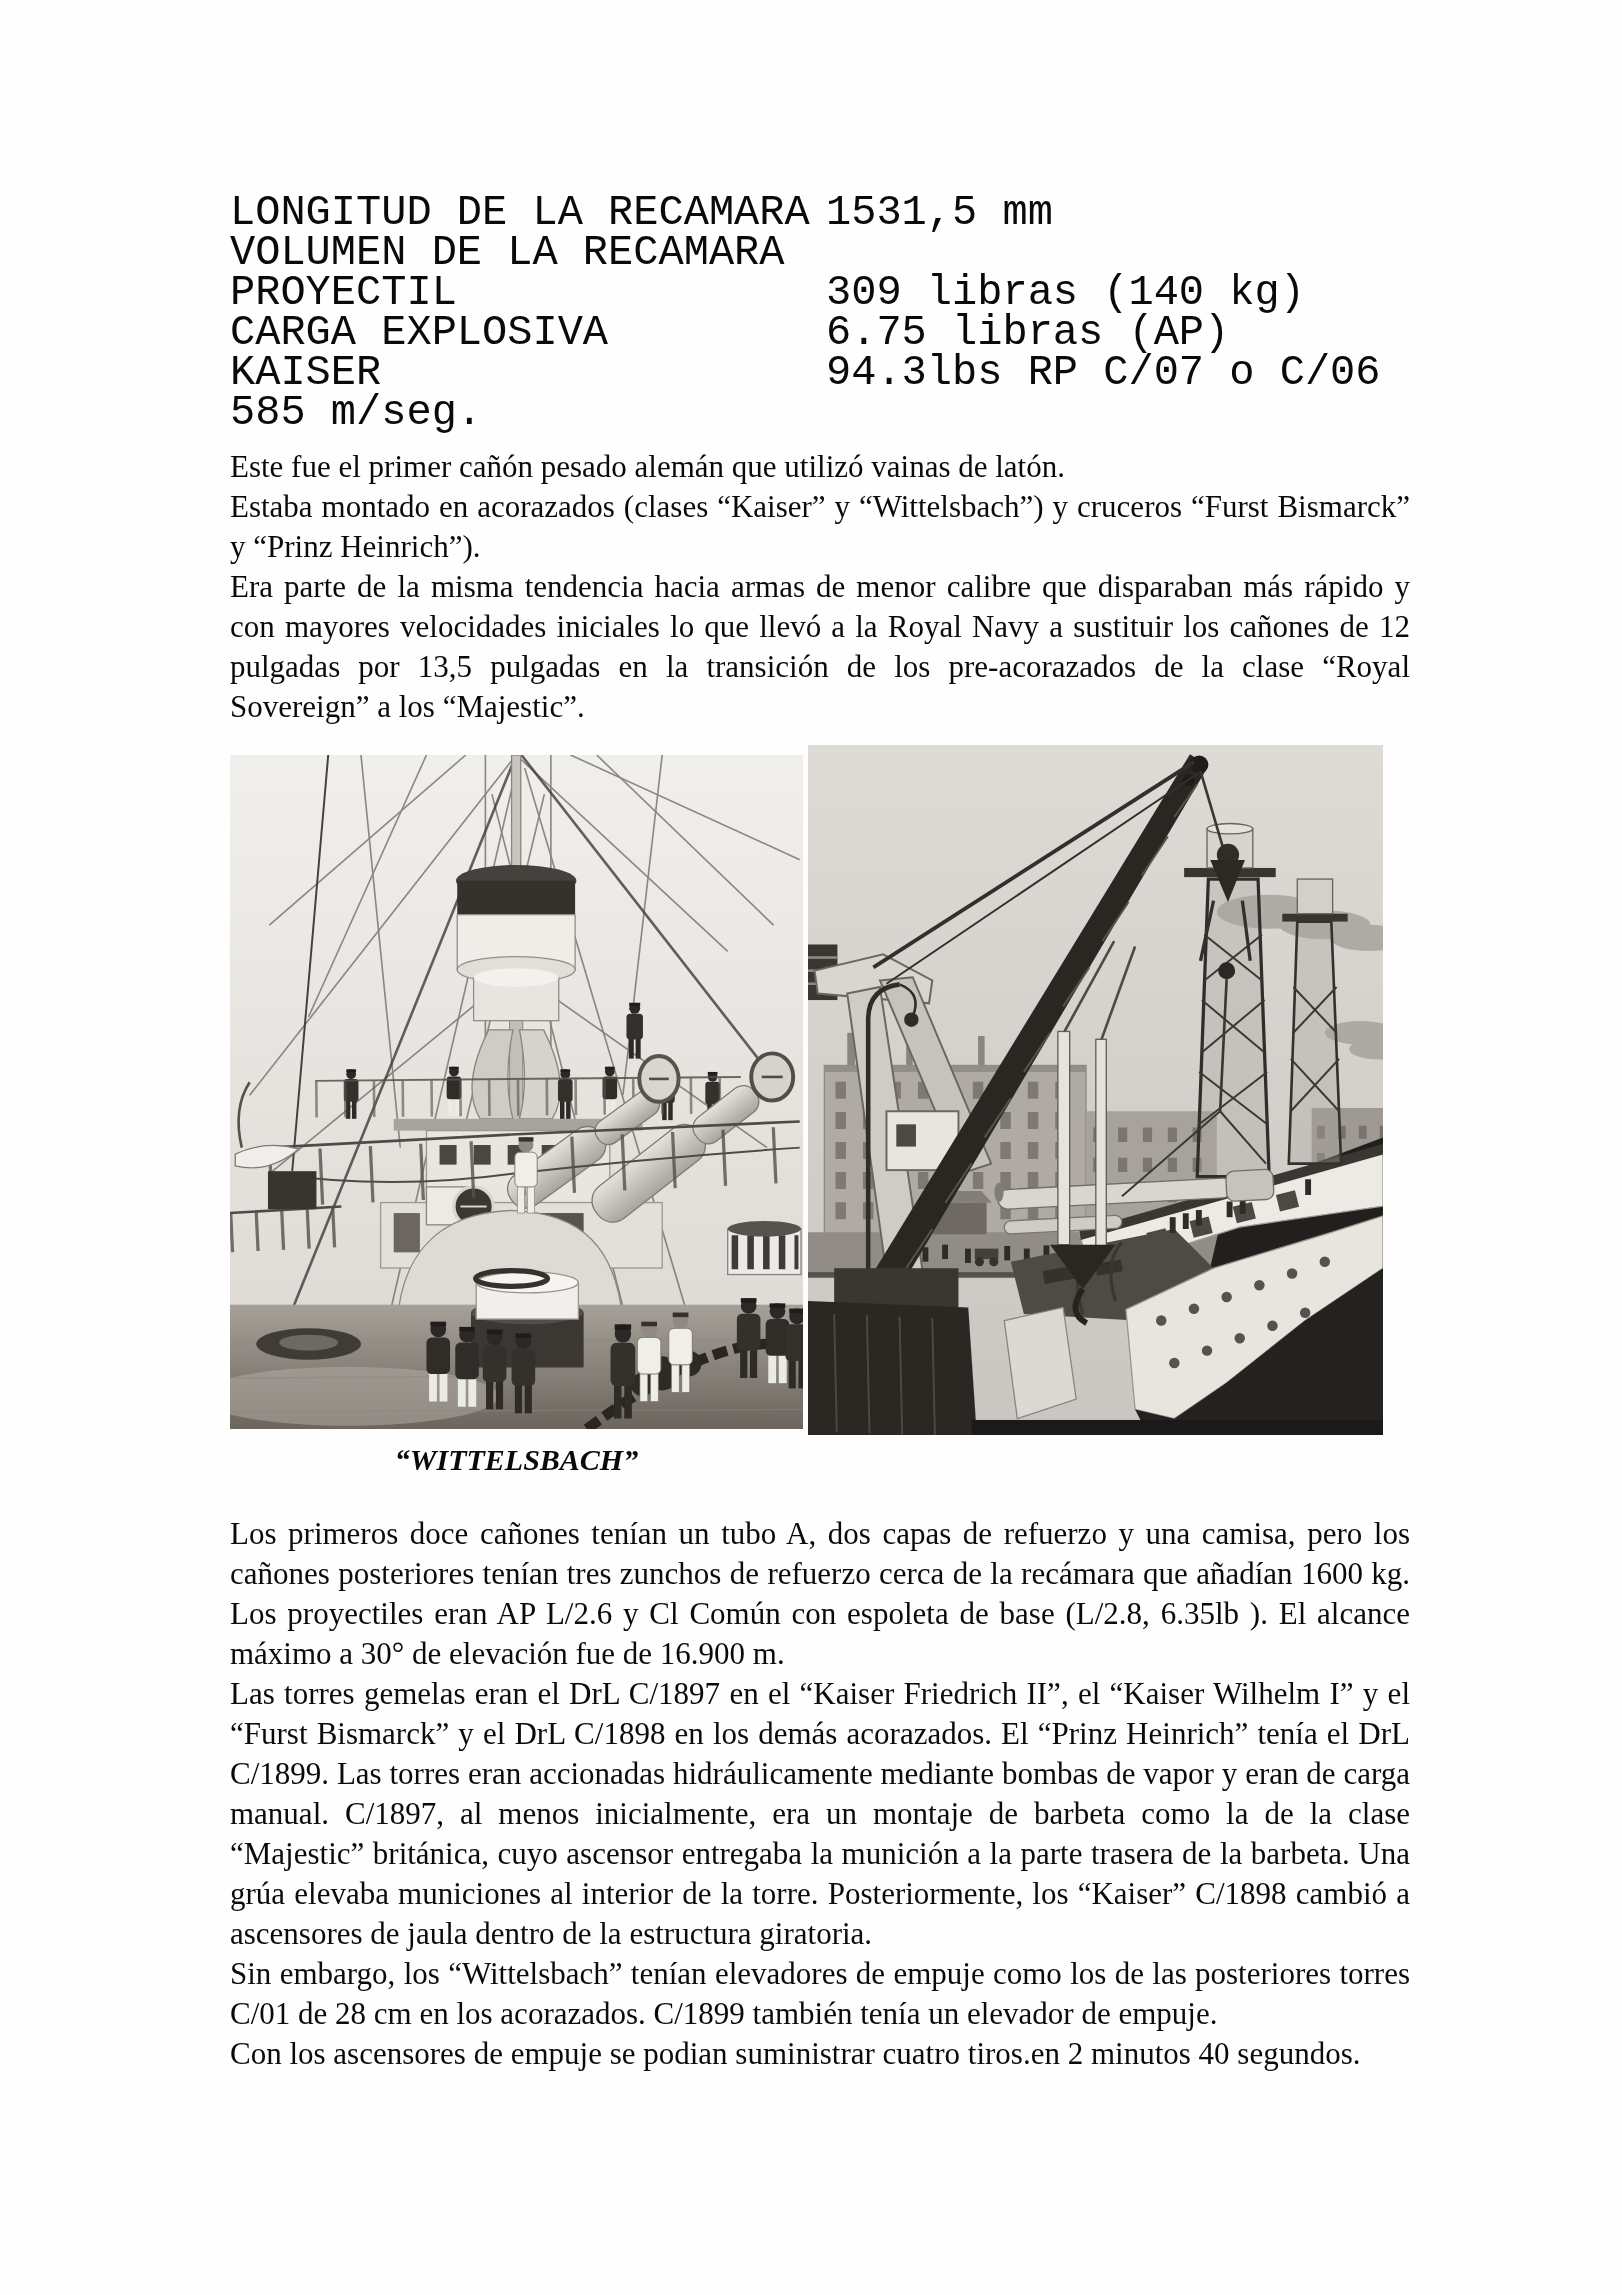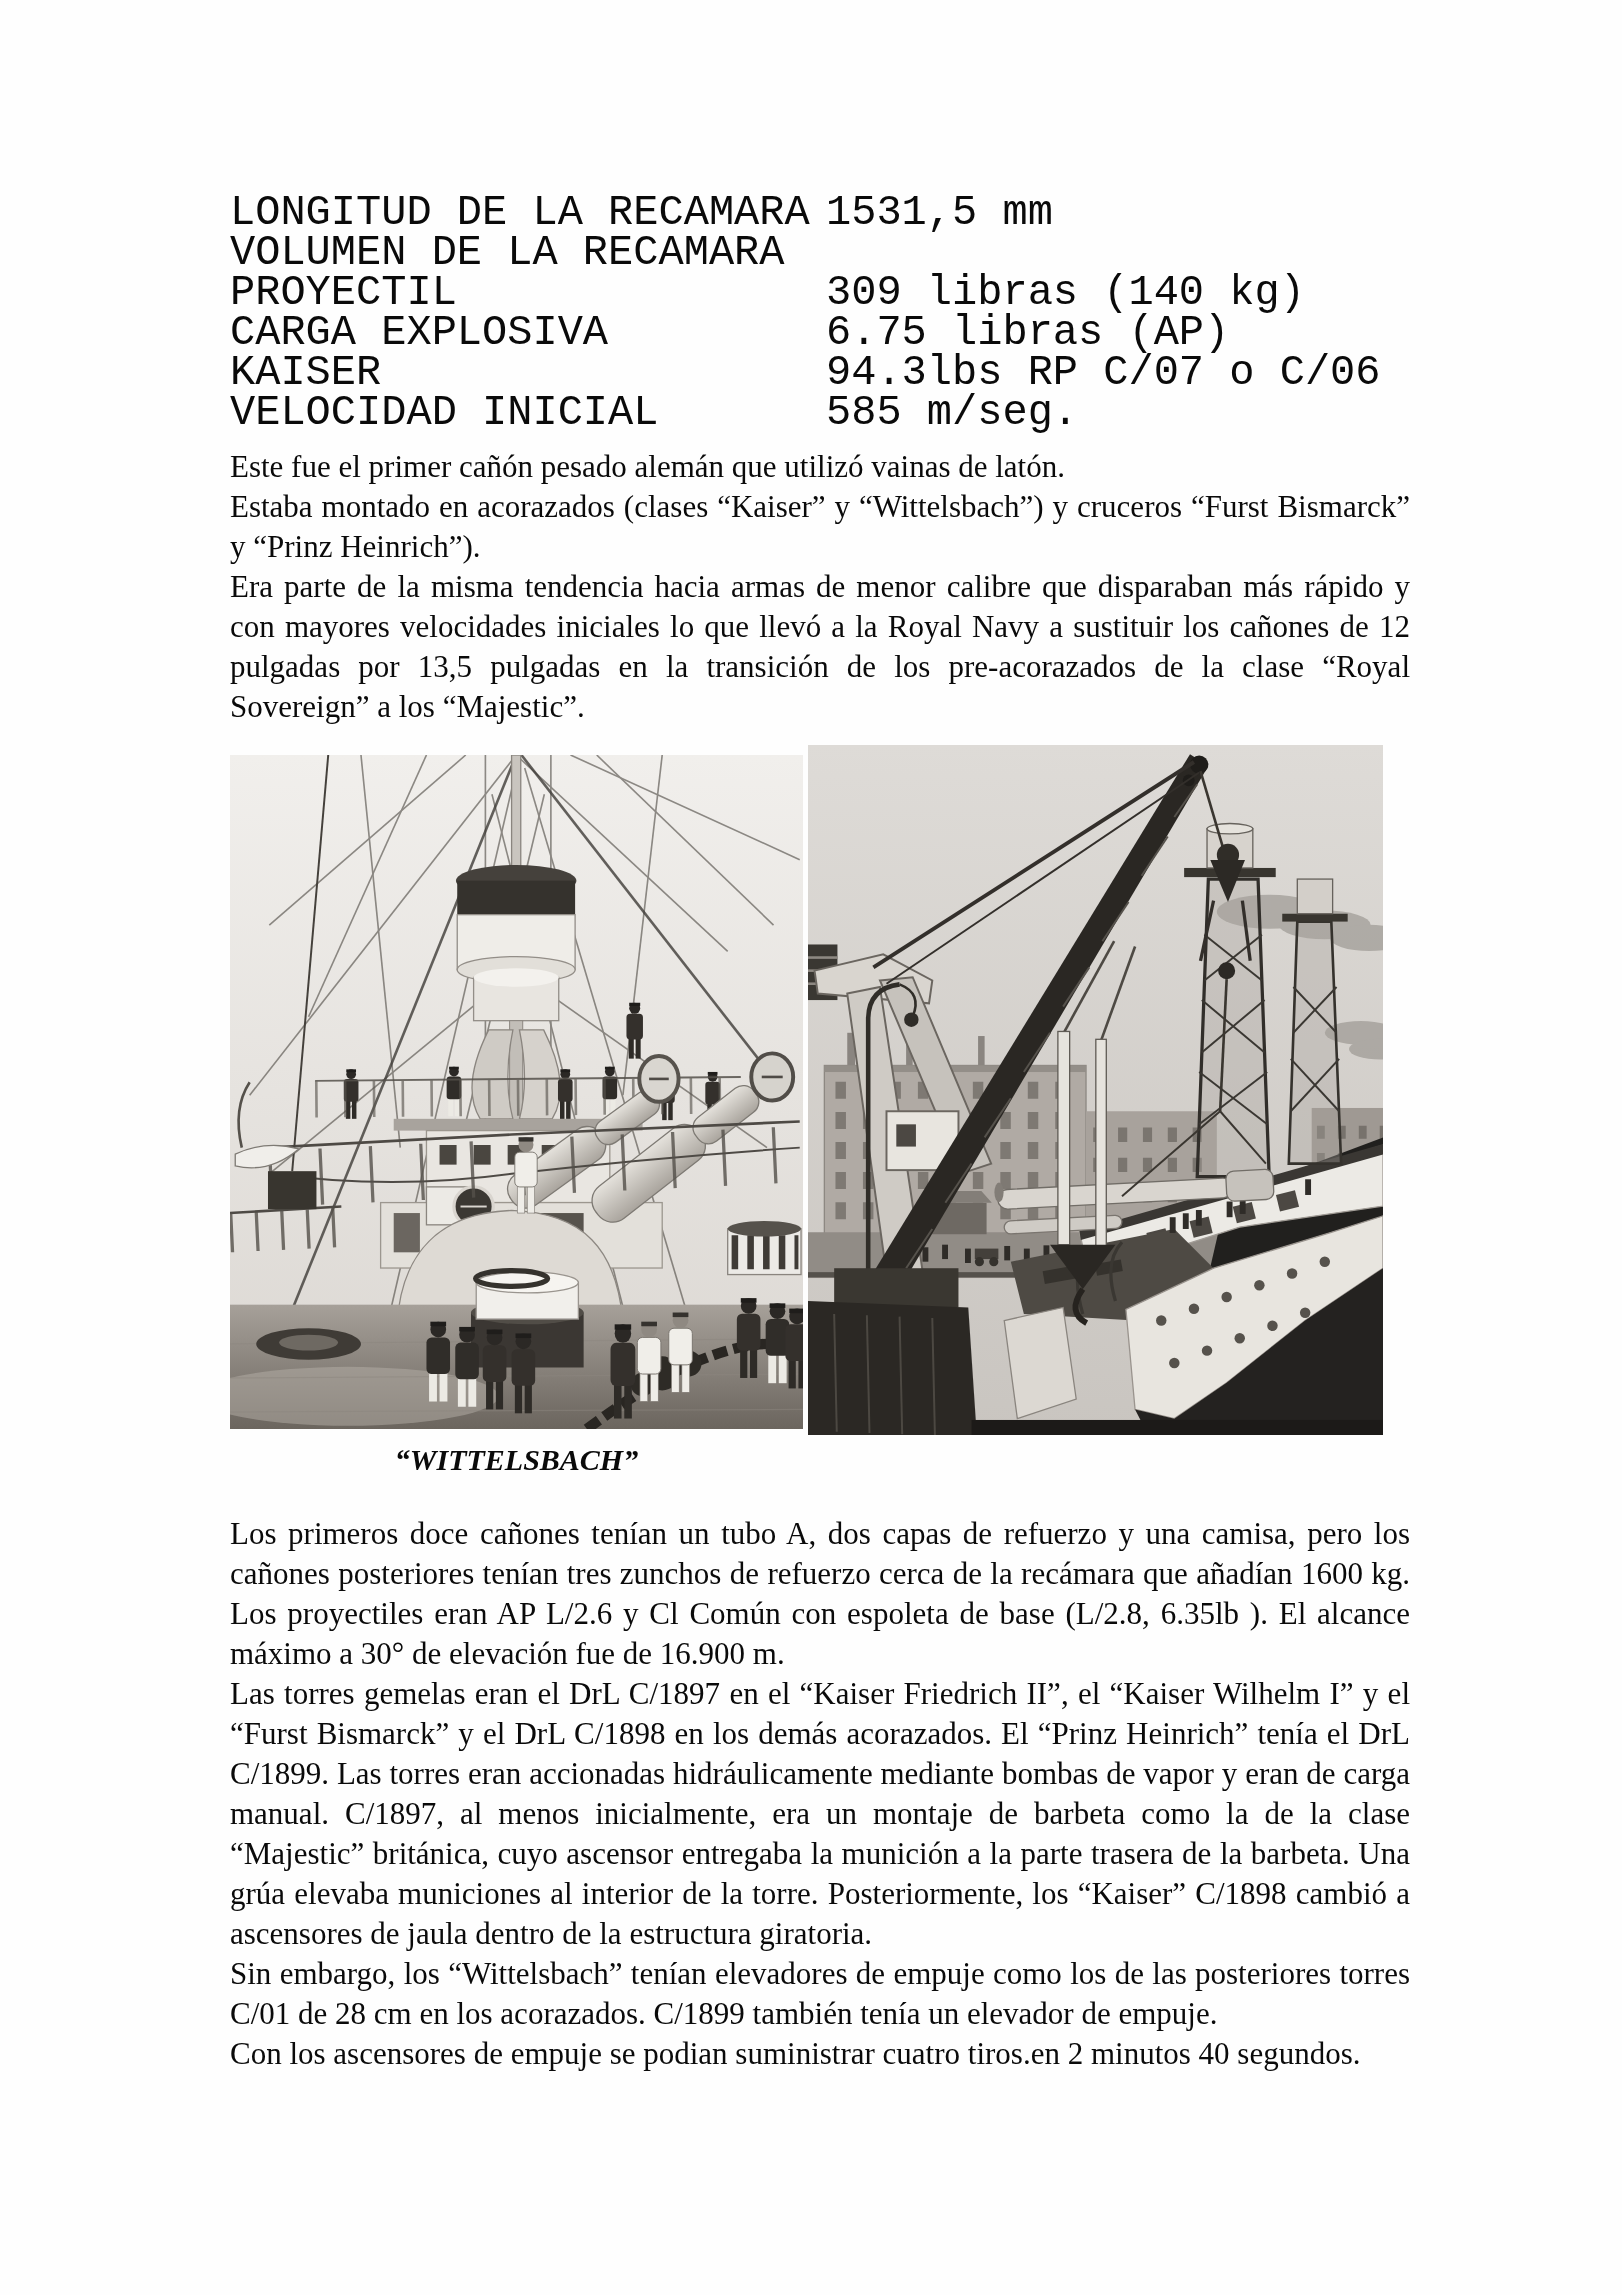--- a/index.html
+++ b/index.html
@@ -61,21 +61,20 @@
       </div>
       <div class="spec-row">
         <span>CARGA EXPLOSIVA</span>
         <span>6.75 libras (AP)</span>
       </div>
       <div class="spec-row">
         <span>KAISER</span>
         <span>94.3lbs RP C/07 o C/06</span>
       </div>
       <div class="spec-row">
-        <span>VELOCIDAD INICIAL</span>
         <span>585 m/seg.</span>
       </div>
     </section>
 
     <p class="para first">Este fue el primer cañón pesado alemán que utilizó vainas de latón.</p>
     <p class="para">Estaba montado en acorazados (clases “Kaiser” y “Wittelsbach”) y cruceros “Furst Bismarck” y “Prinz Heinrich”).</p>
     <p class="para">Era parte de la misma tendencia hacia armas de menor calibre que disparaban más rápido y con mayores velocidades iniciales lo que llevó a la Royal Navy a sustituir los cañones de 12 pulgadas por 13,5 pulgadas en la transición de los pre-acorazados de la clase “Royal Sovereign” a los “Majestic”.</p>
 
     <div class="figures">
 

